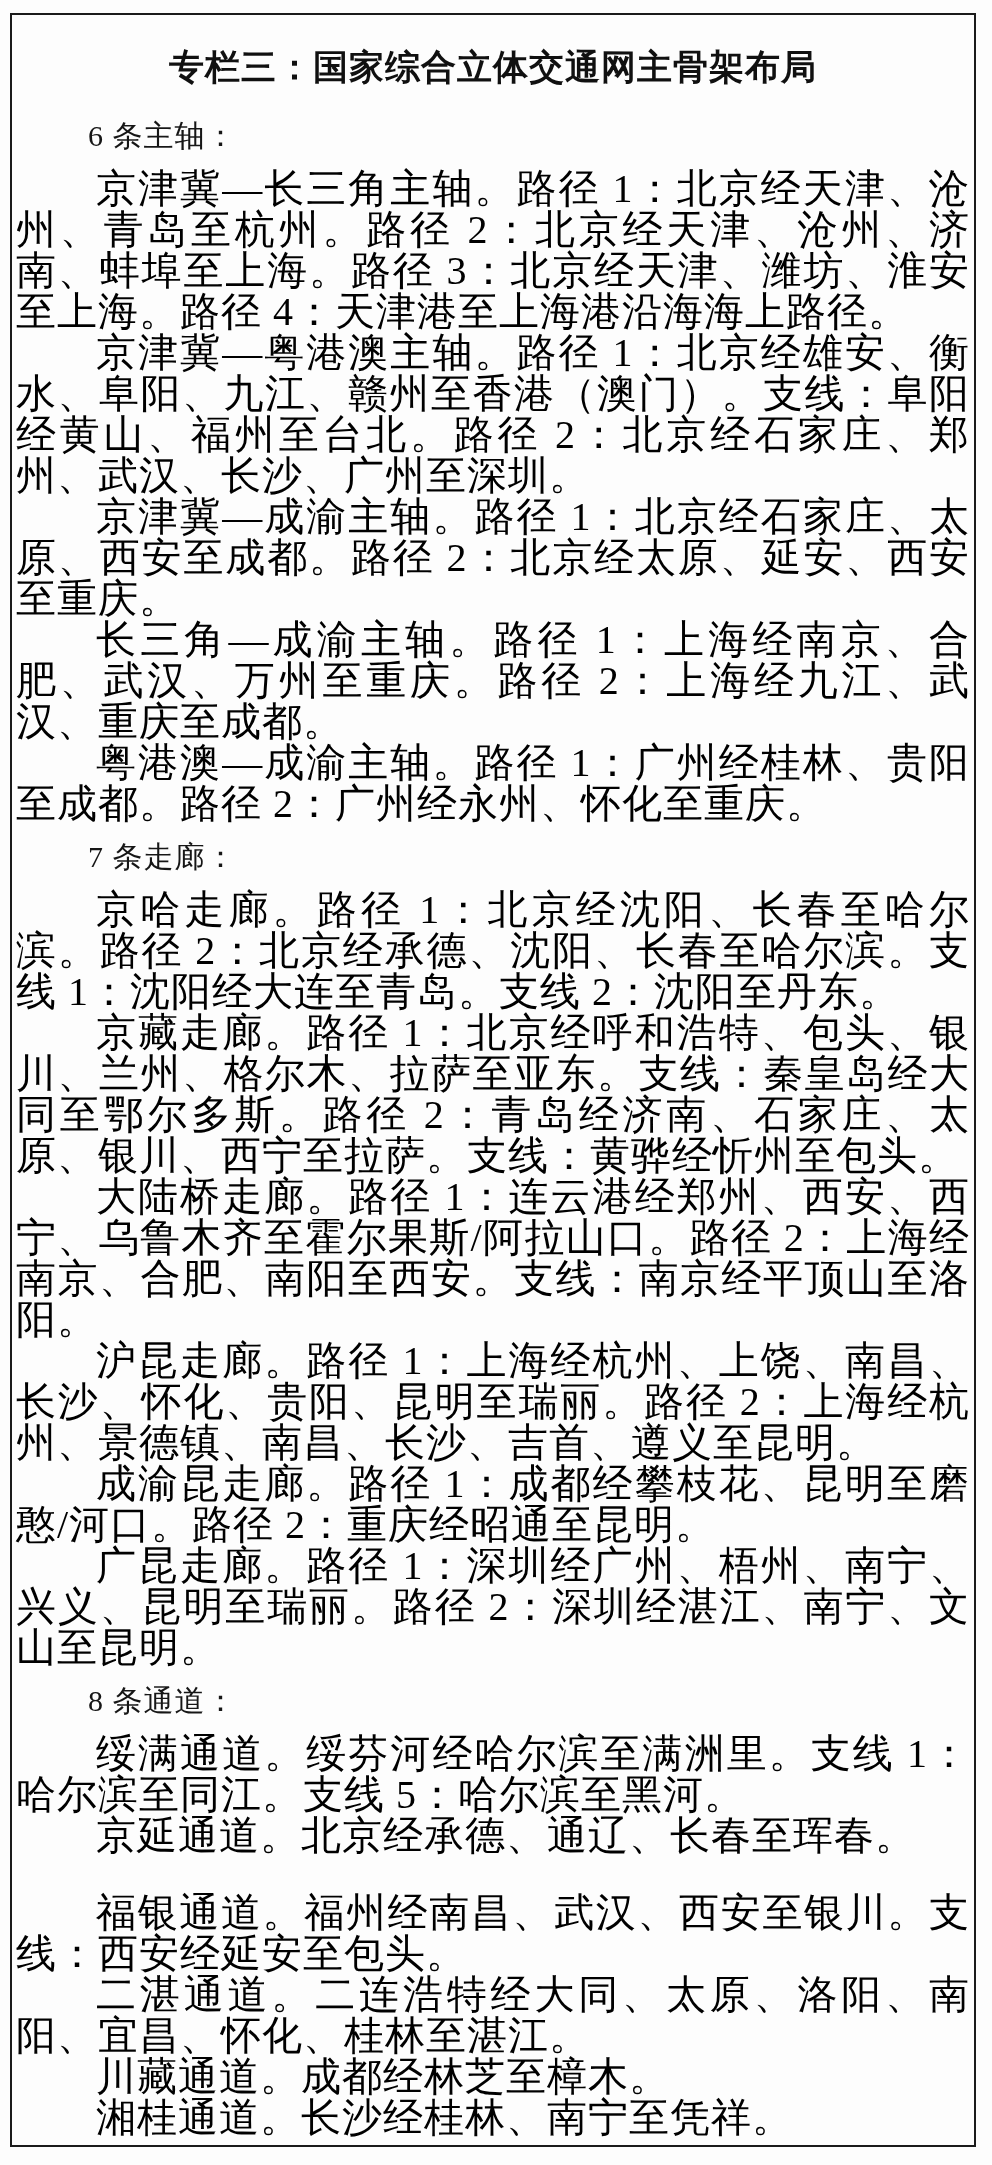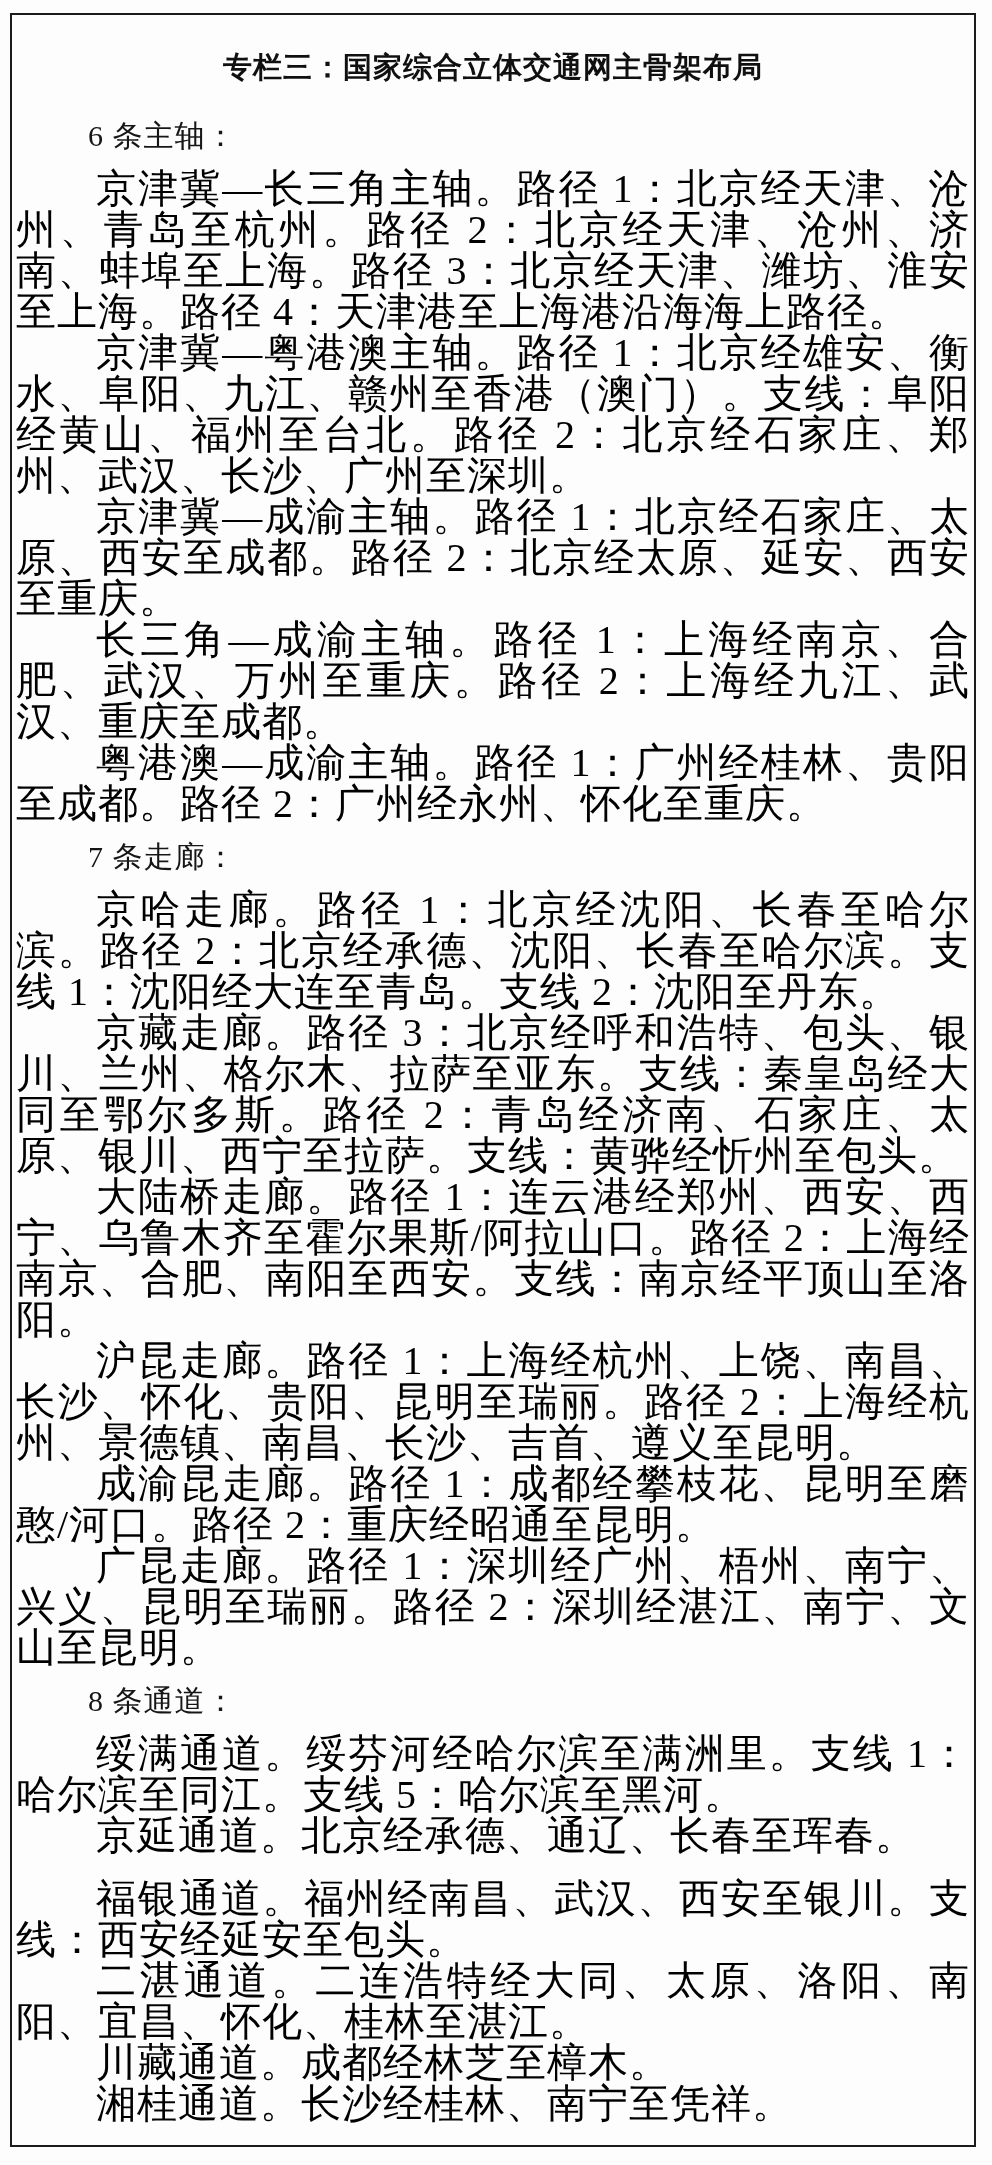--- a/index.html
+++ b/index.html
@@ -30,21 +30,21 @@
     box-sizing: border-box;
     border: 2px solid #1b1b1b;
     background: #fdfdfd;
     padding: 0 4px;
   }
   .box-title {
     margin: 34px 0 30px 0;
     text-align: center;
     font-family: "Liberation Sans", "DejaVu Sans", sans-serif;
     font-weight: bold;
-    font-size: 29px;
+    font-size: 35px;
     line-height: 36px;
     letter-spacing: 1px;
     color: #101010;
   }
   .para {
     margin: 0;
     font-size: 40px;
     line-height: 41px;
     letter-spacing: 1px;
     text-align: justify;
@@ -54,41 +54,41 @@
   .section-heading {
     margin: 12px;
     font-size: 30px;
     line-height: 41px;
     letter-spacing: 1px;
     text-indent: 2em;
     color: #161616;
   }
   
   .gap-above {
-    margin-top: 22px;
+    margin-top: 36px;
   }
 </style>
 </head>
 <body>
 
 <div class="page">
   <div class="callout-box">
 
     <h1 class="box-title">专栏三：国家综合立体交通网主骨架布局</h1>
 
     <p class="section-heading">6 条主轴：</p>
     <p class="para">京津冀—长三角主轴。路径 1：北京经天津、沧州、青岛至杭州。路径 2：北京经天津、沧州、济南、蚌埠至上海。路径 3：北京经天津、潍坊、淮安至上海。路径 4：天津港至上海港沿海海上路径。</p>
     <p class="para">京津冀—粤港澳主轴。路径 1：北京经雄安、衡水、阜阳、九江、赣州至香港（澳门）。支线：阜阳经黄山、福州至台北。路径 2：北京经石家庄、郑州、武汉、长沙、广州至深圳。</p>
     <p class="para">京津冀—成渝主轴。路径 1：北京经石家庄、太原、西安至成都。路径 2：北京经太原、延安、西安至重庆。</p>
     <p class="para">长三角—成渝主轴。路径 1：上海经南京、合肥、武汉、万州至重庆。路径 2：上海经九江、武汉、重庆至成都。</p>
     <p class="para">粤港澳—成渝主轴。路径 1：广州经桂林、贵阳至成都。路径 2：广州经永州、怀化至重庆。</p>
 
     <p class="section-heading">7 条走廊：</p>
     <p class="para">京哈走廊。路径 1：北京经沈阳、长春至哈尔滨。路径 2：北京经承德、沈阳、长春至哈尔滨。支线 1：沈阳经大连至青岛。支线 2：沈阳至丹东。</p>
-    <p class="para">京藏走廊。路径 3：北京经呼和浩特、包头、银川、兰州、格尔木、拉萨至亚东。支线：秦皇岛经大同至鄂尔多斯。路径 2：青岛经济南、石家庄、太原、银川、西宁至拉萨。支线：黄骅经忻州至包头。</p>
+    <p class="para">京藏走廊。路径 1：北京经呼和浩特、包头、银川、兰州、格尔木、拉萨至亚东。支线：秦皇岛经大同至鄂尔多斯。路径 2：青岛经济南、石家庄、太原、银川、西宁至拉萨。支线：黄骅经忻州至包头。</p>
     <p class="para">大陆桥走廊。路径 1：连云港经郑州、西安、西宁、乌鲁木齐至霍尔果斯/阿拉山口。路径 2：上海经南京、合肥、南阳至西安。支线：南京经平顶山至洛阳。</p>
     <p class="para">沪昆走廊。路径 1：上海经杭州、上饶、南昌、长沙、怀化、贵阳、昆明至瑞丽。路径 2：上海经杭州、景德镇、南昌、长沙、吉首、遵义至昆明。</p>
     <p class="para">成渝昆走廊。路径 1：成都经攀枝花、昆明至磨憨/河口。路径 2：重庆经昭通至昆明。</p>
     <p class="para">广昆走廊。路径 1：深圳经广州、梧州、南宁、兴义、昆明至瑞丽。路径 2：深圳经湛江、南宁、文山至昆明。</p>
 
     <p class="section-heading">8 条通道：</p>
     <p class="para">绥满通道。绥芬河经哈尔滨至满洲里。支线 1：哈尔滨至同江。支线 5：哈尔滨至黑河。</p>
     <p class="para">京延通道。北京经承德、通辽、长春至珲春。</p>
     <p class="para gap-above">福银通道。福州经南昌、武汉、西安至银川。支线：西安经延安至包头。</p>
     <p class="para">二湛通道。二连浩特经大同、太原、洛阳、南阳、宜昌、怀化、桂林至湛江。</p>

